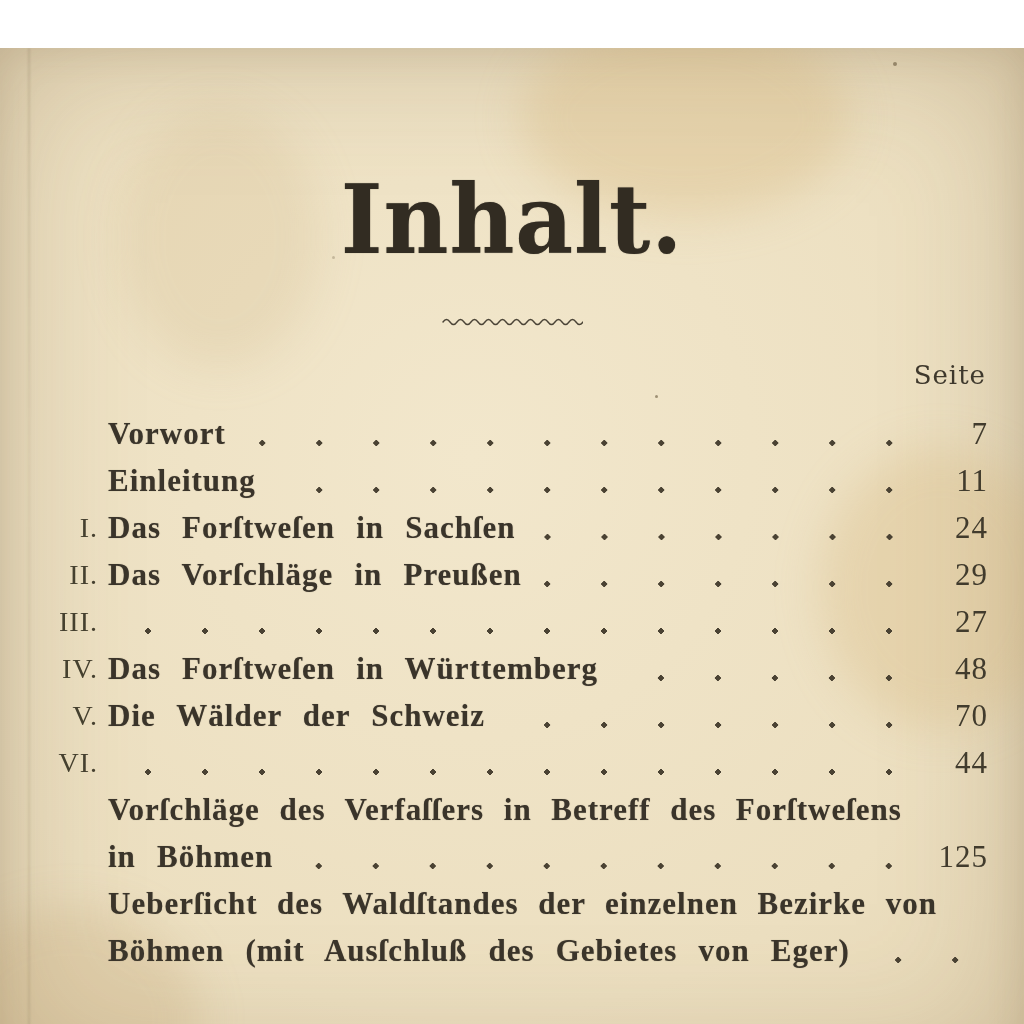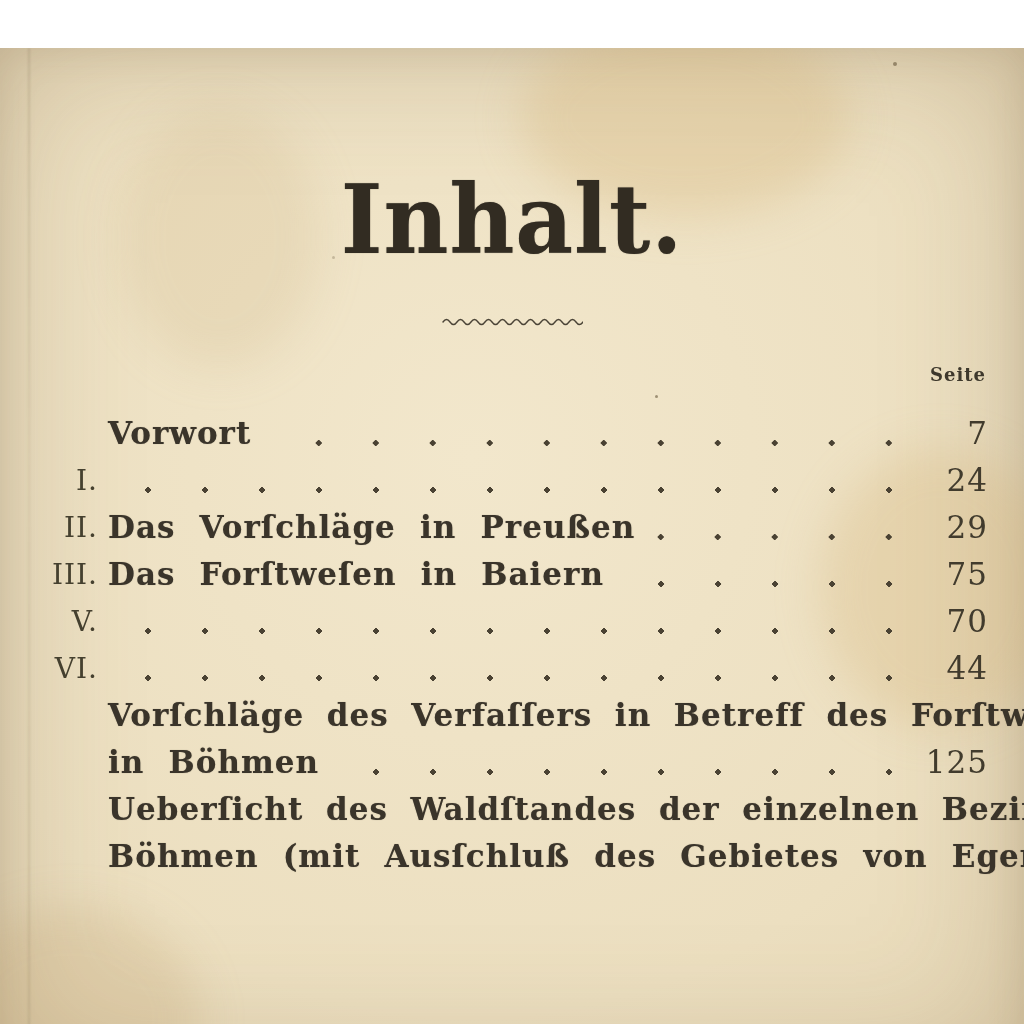--- a/index.html
+++ b/index.html
@@ -39,27 +39,27 @@
   }
   .divider{
     position:absolute;left:0;top:262px;width:100%;
     text-align:center;
   }
   .toc{
     position:absolute;left:20px;right:36px;top:306px;
   }
   .seite{
     text-align:right;
-    font-size:18px;font-weight:bold;
+    font-size:26px;font-weight:normal;
     line-height:42px;
     margin:0 2px 14px 0;
     letter-spacing:1px;
     color:#3e382c;
   }
-  .row{display:flex;align-items:flex-end;line-height:47px;height:47px;}
+  .row{display:flex;align-items:flex-end;line-height:47px;height:47px;font-family:Liberation Serif, serif;}
   .num{
     width:78px;min-width:78px;padding-right:10px;
     text-align:right;
     font-size:28px;
     color:#45402f;
     letter-spacing:1px;
   }
   .label{
     font-size:31px;font-weight:bold;
     letter-spacing:1px;word-spacing:.4em;
@@ -116,44 +116,57 @@
 
     <div class="seite">Seite</div>
 
     <div class="row">
       <span class="num"></span>
       <span class="label">Vorwort</span>
       <span class="leader"></span>
       <span class="pagenum">7</span>
     </div>
 
+    <div class="row">
+      <span class="num"></span>
+      <span class="label">Einleitung</span>
+      <span class="leader"></span>
+      <span class="pagenum">11</span>
+    </div>
 
     <div class="row">
       <span class="num">I.</span>
+      <span class="label">Das Forſtweſen in Sachſen</span>
       <span class="leader"></span>
       <span class="pagenum">24</span>
     </div>
 
     <div class="row">
       <span class="num">II.</span>
       <span class="label">Das Vorſchläge in Preußen</span>
       <span class="leader"></span>
       <span class="pagenum">29</span>
     </div>
 
     <div class="row">
       <span class="num">III.</span>
-      <span class="label">Das Forſtweſen in Baiern</span>
       <span class="leader"></span>
-      <span class="pagenum">75</span>
+      <span class="pagenum">27</span>
     </div>
 
+    <div class="row">
+      <span class="num">IV.</span>
+      <span class="label">Das Forſtweſen in Württemberg</span>
+      <span class="leader"></span>
+      <span class="pagenum">48</span>
+    </div>
 
     <div class="row">
       <span class="num">V.</span>
+      <span class="label">Die Wälder der Schweiz</span>
       <span class="leader"></span>
       <span class="pagenum">70</span>
     </div>
 
     <div class="row">
       <span class="num">VI.</span>
       <span class="leader"></span>
       <span class="pagenum">44</span>
     </div>
 

